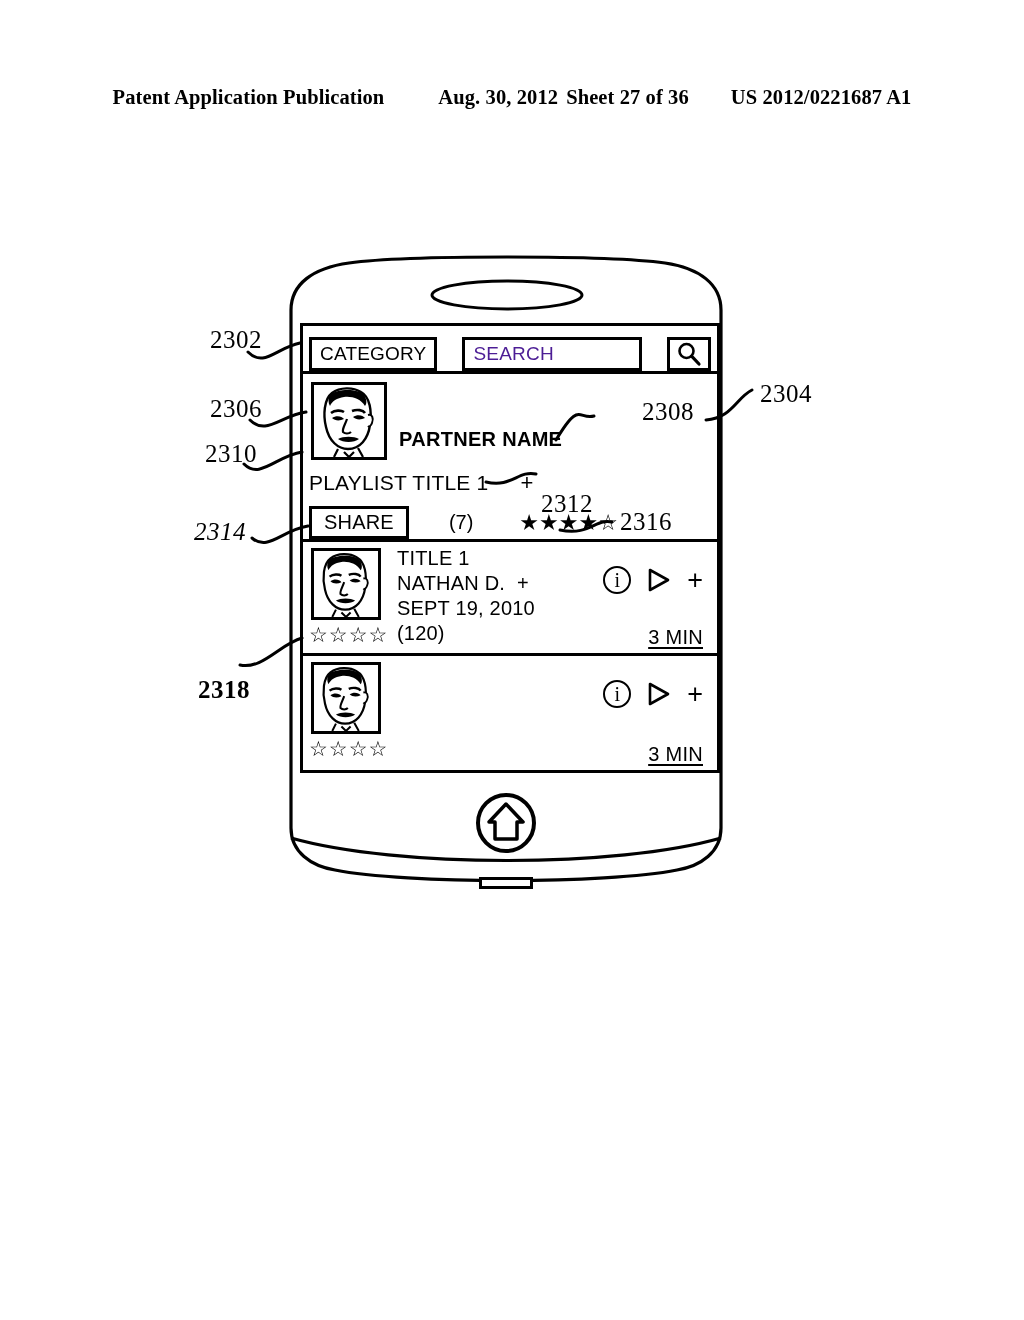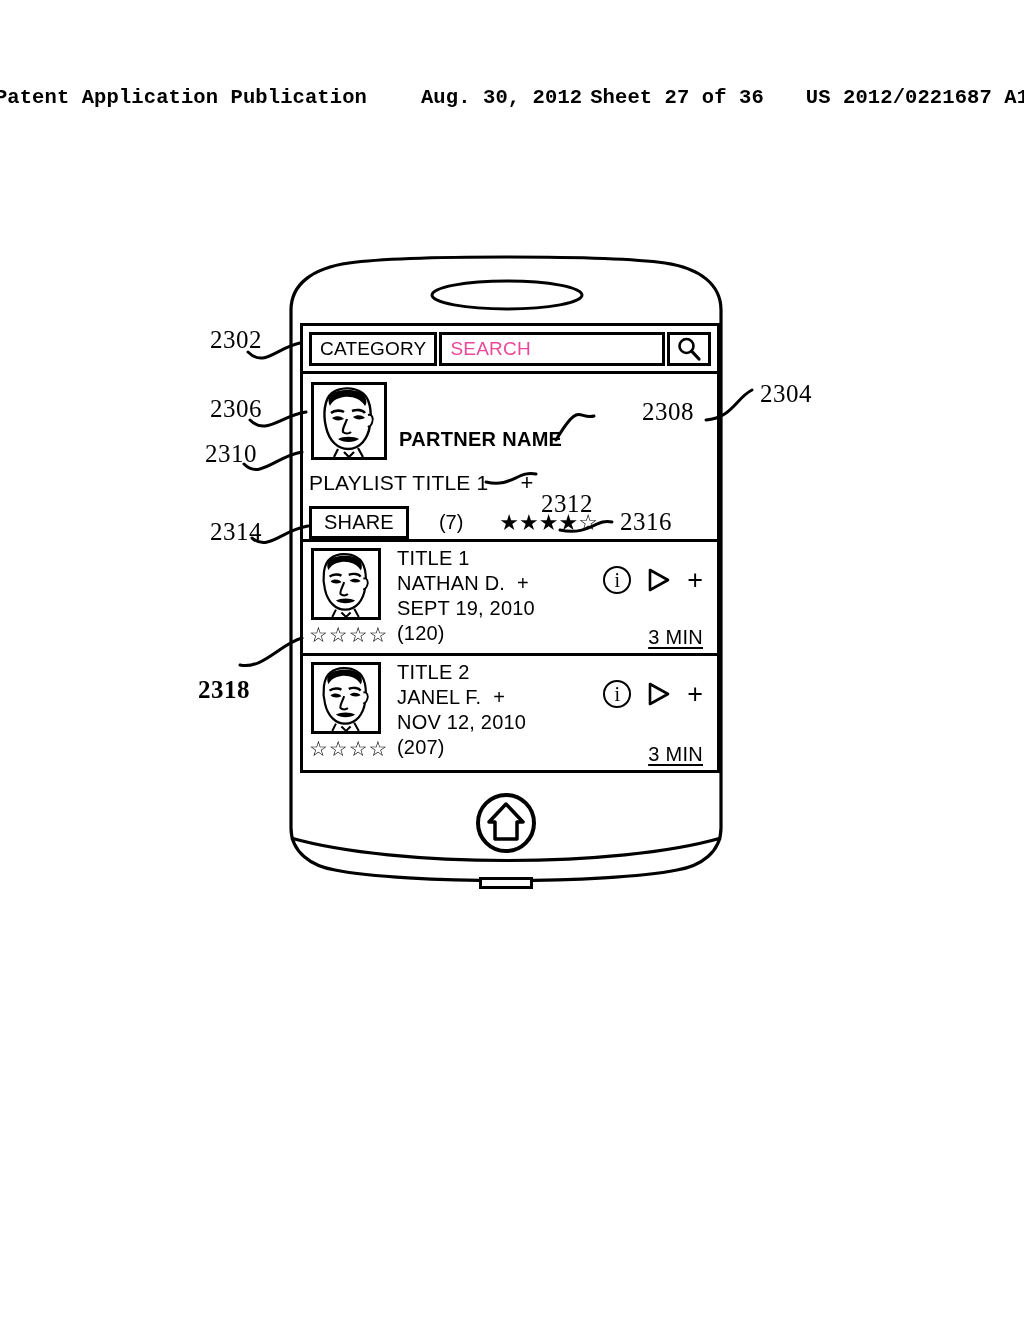--- a/index.html
+++ b/index.html
@@ -15,21 +15,21 @@
     overflow: hidden;
   }
 
   
   #patent-header {
     position: absolute;
     top: 86px; left: 0; width: 1024px;
     display: flex;
     justify-content: center;
     align-items: baseline;
-    font-family: Liberation Mono, monospace;
+    font-family: Liberation Serif, serif;
     font-weight: bold;
     font-size: 20.5px;
     letter-spacing: 0.1px;
     white-space: nowrap;
   }
   #patent-header .h-pub { margin-right: 38px; }
   #patent-header .h-date { margin-right: 8px; margin-left: 16px; }
   #patent-header .h-sheet { margin-right: 42px; }
 
   
@@ -48,43 +48,43 @@
     border: 3px solid #000;
     background: #fff;
   }
 
   
   #top-bar {
     position: relative;
     height: 48px;
     border-bottom: 3px solid #000;
     display: flex;
-    align-items: center;
+    align-items: flex-end;
     padding: 0 6px;
-    gap: 2px;
+    gap: 25px;
   }
   #category-button {
     border: 3px solid #000;
     height: 34px;
     display: flex; align-items: center;
     padding: 0 8px;
     font-size: 19px;
     letter-spacing: 0.2px;
     background: #fff;
   }
   #search-input {
     flex: 1;
     border: 3px solid #000;
     height: 34px;
     display: flex; align-items: center;
     padding: 0 8px;
     font-size: 19px;
     letter-spacing: 0.2px;
     background: #fff;
-    color: #ec4899;
+    color: #4c1d95;
   }
   #search-button {
     border: 3px solid #000;
     width: 44px; height: 34px;
     display: flex; align-items: center; justify-content: center;
     background: #fff;
   }
 
   
   #partner-block {
@@ -111,21 +111,21 @@
     position: absolute;
     left: 6px; top: 96px;
     display: flex; align-items: baseline; gap: 32px;
     font-size: 21px;
     letter-spacing: 0.2px;
   }
   #playlist-plus { font-size: 22px; }
   #share-row {
     position: absolute;
     left: 6px; top: 132px;
-    display: flex; align-items: center; gap: 8px;
+    display: flex; align-items: center; gap: 18px;
   }
   #share-button {
     border: 3px solid #000;
     height: 33px;
     display: flex; align-items: center;
     padding: 0 12px;
     font-size: 20px;
     letter-spacing: 0.2px;
     background: #fff;
   }
@@ -350,26 +350,20 @@
   <path d="M 17 28 C 21 25, 27 25, 30 27" stroke="#000" stroke-width="2.6" fill="none"></path>
   <path d="M 38 26 C 43 24, 49 25, 51 28" stroke="#000" stroke-width="2.6" fill="none"></path>
   <path d="M 18 33 C 22 30, 28 31, 30 34 C 26 36, 21 36, 18 33 Z" fill="#000"></path>
   <path d="M 39 32 C 43 29, 49 30, 51 33 C 47 35, 42 35, 39 32 Z" fill="#000"></path>
   <path d="M 33 34 C 31 40, 28 44, 29 47 C 31 49, 35 49, 37 47" stroke="#000" stroke-width="2.2" fill="none"></path>
   <path d="M 24 54 C 29 51, 40 51, 45 54 C 40 58, 29 58, 24 54 Z" fill="#000"></path>
   <path d="M 24 64 L 20 72 M 44 63 L 49 72" stroke="#000" stroke-width="2.2" fill="none"></path>
   <path d="M 30 67 L 35 72 L 40 67" stroke="#000" stroke-width="2.2" fill="none"></path>
 </svg></div>
     <div class="track-stars"><span>☆</span><span>☆</span><span>☆</span><span>☆</span></div>
-    <div class="track-text">
-      <div class="line">TITLE 2</div>
-      <div class="line"><span>JANEL F.</span><span class="track-artist-plus">+</span></div>
-      <div class="line">NOV 12, 2010</div>
-      <div class="line">(207)</div>
-    </div>
     <div class="track-actions">
       <span class="icon-info">i</span>
       <svg class="icon-play" width="24" height="26" viewBox="0 0 24 26">
         <path d="M 3 3 L 21 13 L 3 23 Z" fill="#fff" stroke="#000" stroke-width="2.6" stroke-linejoin="round"></path>
       </svg>
       <span class="icon-plus">+</span>
     </div>
     <div class="track-duration">3 MIN</div>
   </div>
     </div>
@@ -396,19 +390,19 @@
     <path d="M 536 474 C 518 470, 512 488, 486 482"></path>
 
     <path d="M 612 522 C 596 518, 590 536, 560 530"></path>
   </g>
 </svg>
 
 <div id="ref-layer">
     <div class="ref-label" style="left: 210px; top: 326px;">2302</div>
     <div class="ref-label" style="left: 210px; top: 395px;">2306</div>
     <div class="ref-label" style="left: 205px; top: 440px;">2310</div>
-    <div class="ref-label" style="left: 210px; top: 518px;">2314</div>
+    <div class="ref-label" style="left: 194px; top: 518px; font-style: italic;">2314</div>
     <div class="ref-label" style="left: 198px; top: 676px; font-weight: bold;">2318</div>
     <div class="ref-label" style="left: 760px; top: 380px;">2304</div>
     <div class="ref-label" style="left: 600px; top: 398px; margin-left: 42px;">2308</div>
     <div class="ref-label" style="left: 541px; top: 462px; margin-top: 28px;">2312</div>
     <div class="ref-label" style="left: 620px; top: 508px;">2316</div>
   </div>
 
 </body></html>

